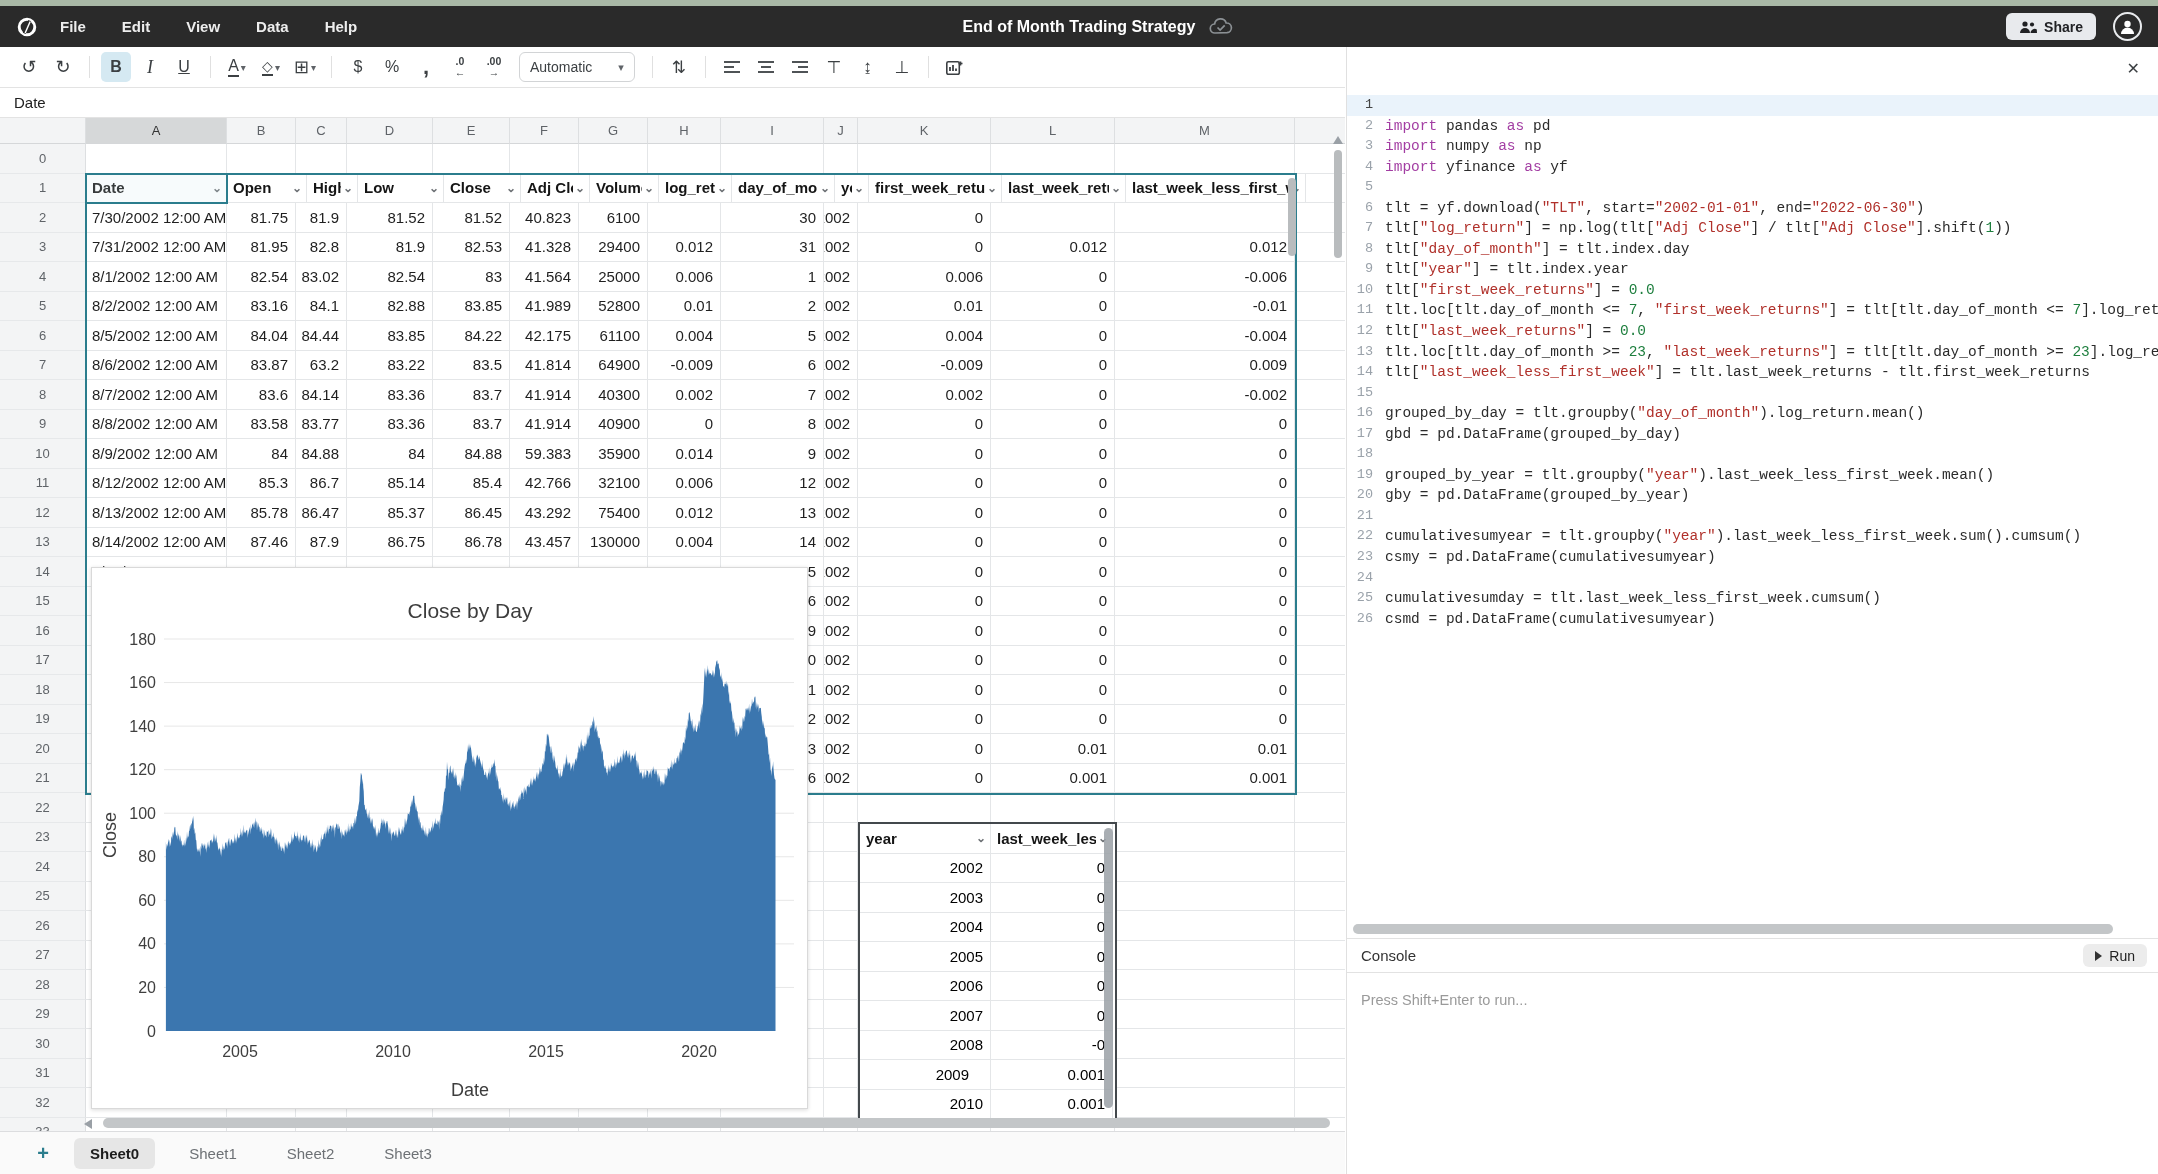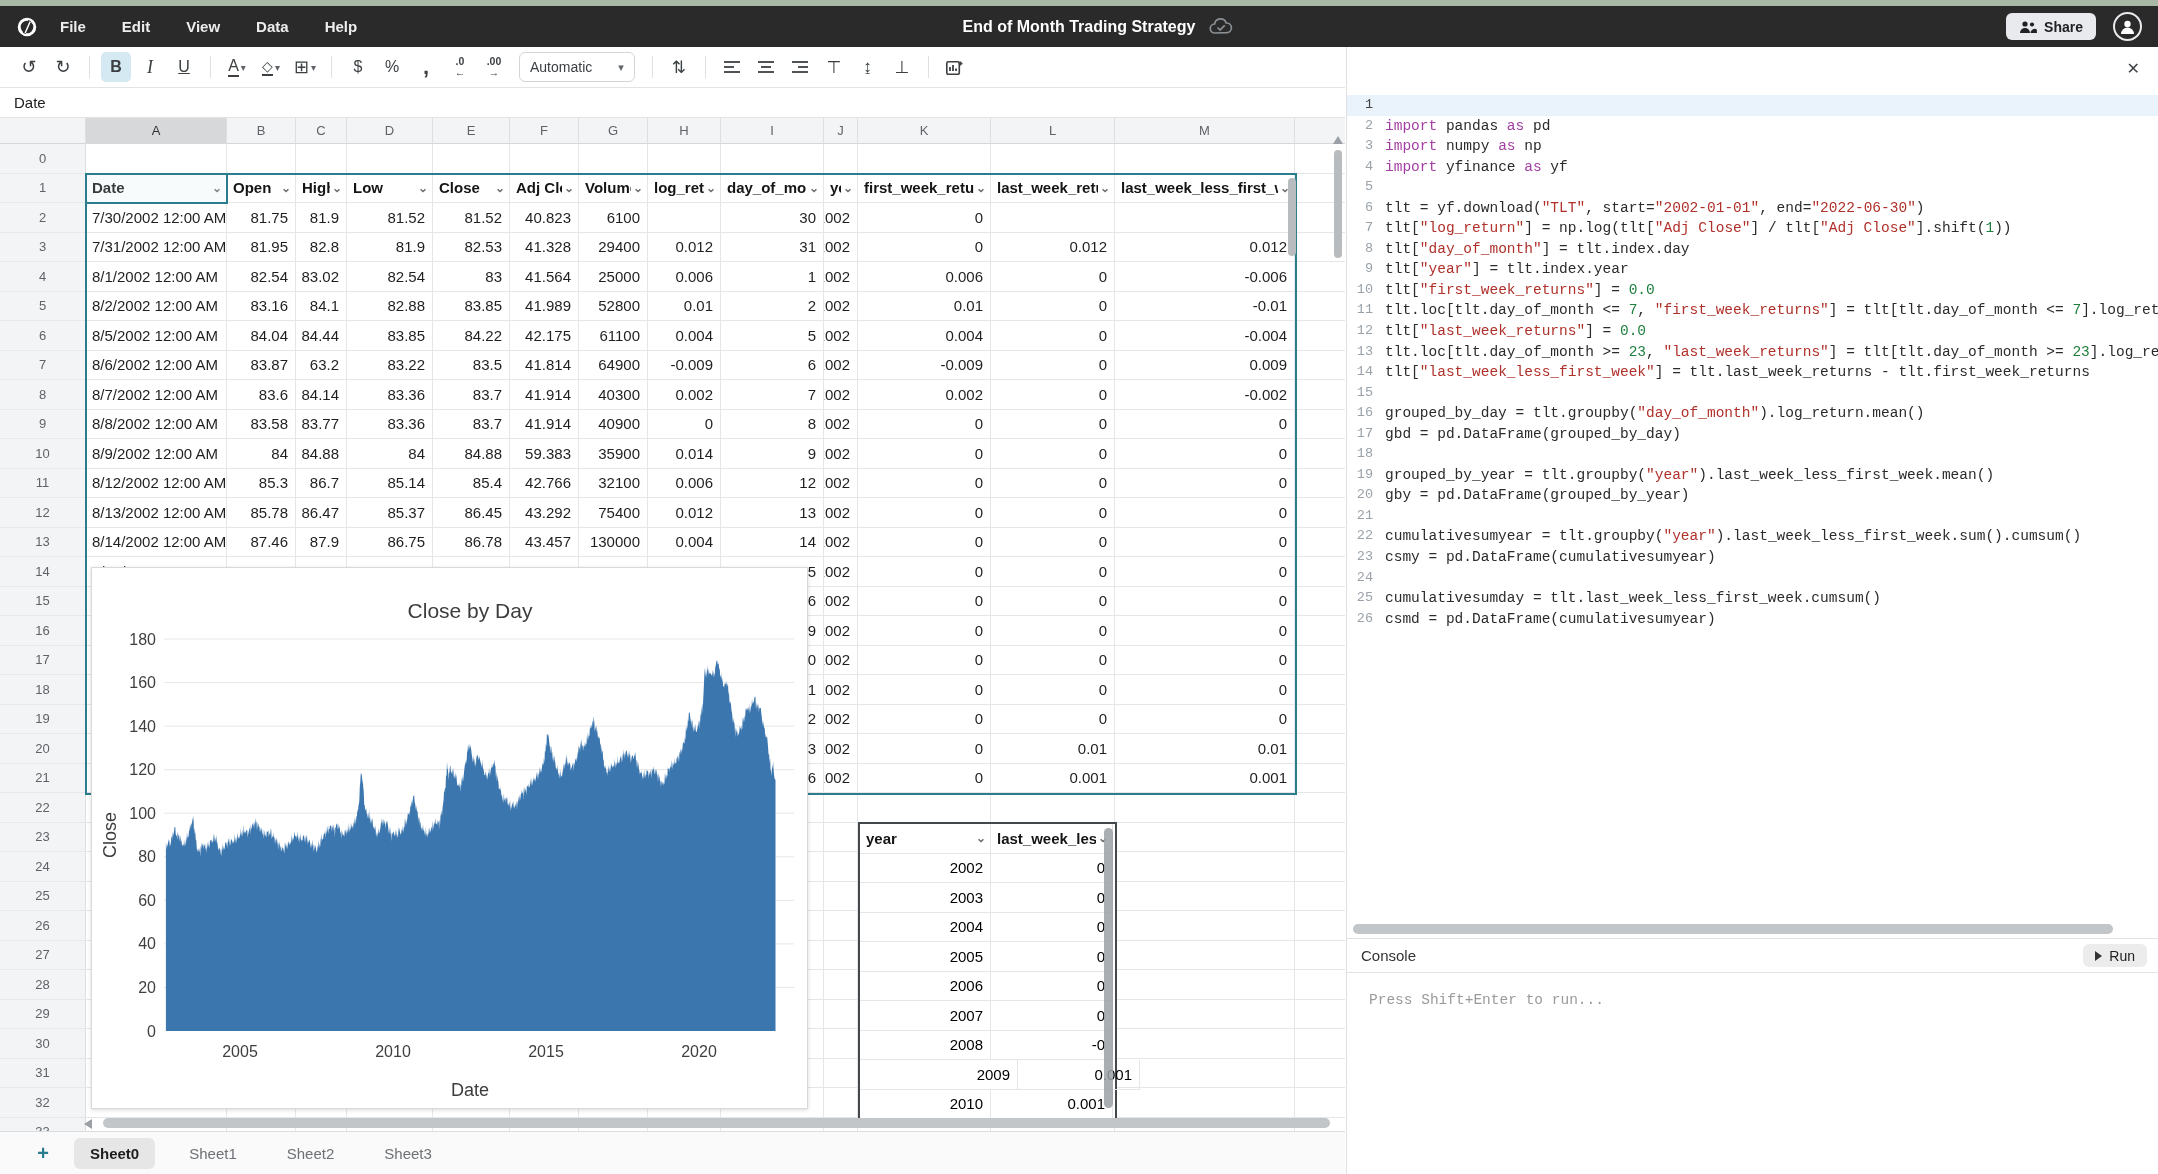--- a/index.html
+++ b/index.html
@@ -119,21 +119,21 @@
   .code-hscroll { position:absolute; left:6px; top:877px; width:760px; height:10px;
     background:#c3c6c8; border-radius:5px; }
   .console-hdr { position:absolute; left:0; top:891px; width:812px; height:35px;
     border-top:1px solid #e2e2e2; border-bottom:1px solid #e2e2e2; display:flex;
     align-items:center; padding:0 12px 0 14px; }
   .console-label { font-size:15px; color:#333; }
   .run-btn { margin-left:auto; background:#ececec; border-radius:6px; height:23px;
     display:flex; align-items:center; gap:7px; padding:0 12px; font-size:14px; color:#222; }
   .run-tri { width:0; height:0; border-top:5px solid transparent; border-bottom:5px solid transparent;
     border-left:7px solid #333; }
-  .console-body { position:absolute; left:22px; top:945px; font-family:Liberation Mono, monospace;
+  .console-body { position:absolute; left:14px; top:945px; font-family:Liberation Sans, sans-serif;
     font-size:14.5px; color:#9a9a9a; }
 
   svg text { font-family:"Liberation Sans", sans-serif; }
 </style>
 </head>
 <body>
 
 <div id="app">
 
   <div class="top-strip"></div>
@@ -293,21 +293,21 @@
         <div class="cell" style="width:124px"></div>
         <div class="cell" style="width:180px"></div>
         <div class="cell filler" style="width:50px"></div>
       </div>
       <div class="grow">
         <div class="rowhdr">1</div>
         <div class="cell hcell al" style="width:141px">
           <span class="txt">Date</span>
           <span class="chev">⌄</span>
         </div>
-        <div class="cell hcell al" style="width:69px">
+        <div class="cell hcell al" style="width:80px">
           <span class="txt">Open</span>
           <span class="chev">⌄</span>
         </div>
         <div class="cell hcell al" style="width:51px">
           <span class="txt">High</span>
           <span class="chev">⌄</span>
         </div>
         <div class="cell hcell al" style="width:86px">
           <span class="txt">Low</span>
           <span class="chev">⌄</span>
@@ -962,21 +962,21 @@
       </div>
       <div class="t2row">
         <div class="t2c" style="width:131px; justify-content:flex-end; padding-right:7px;">2007</div>
         <div class="t2c" style="width:122px; justify-content:flex-end; padding-right:7px;">0</div>
       </div>
       <div class="t2row">
         <div class="t2c" style="width:131px; justify-content:flex-end; padding-right:7px;">2008</div>
         <div class="t2c" style="width:122px; justify-content:flex-end; padding-right:7px;">-0</div>
       </div>
       <div class="t2row">
-        <div class="t2c" style="width:158px; justify-content:flex-end; padding-right:7px;">2009</div>
+        <div class="t2c" style="width:131px; justify-content:flex-end; padding-right:21px;">2009</div>
         <div class="t2c" style="width:122px; justify-content:flex-end; padding-right:7px;">0.001</div>
       </div>
       <div class="t2row">
         <div class="t2c" style="width:131px; justify-content:flex-end; padding-right:7px;">2010</div>
         <div class="t2c" style="width:122px; justify-content:flex-end; padding-right:7px;">0.001</div>
       </div>
     </div>
   <div class="t2-scroll"></div>
 
   <div class="vscroll-thumb"></div>

